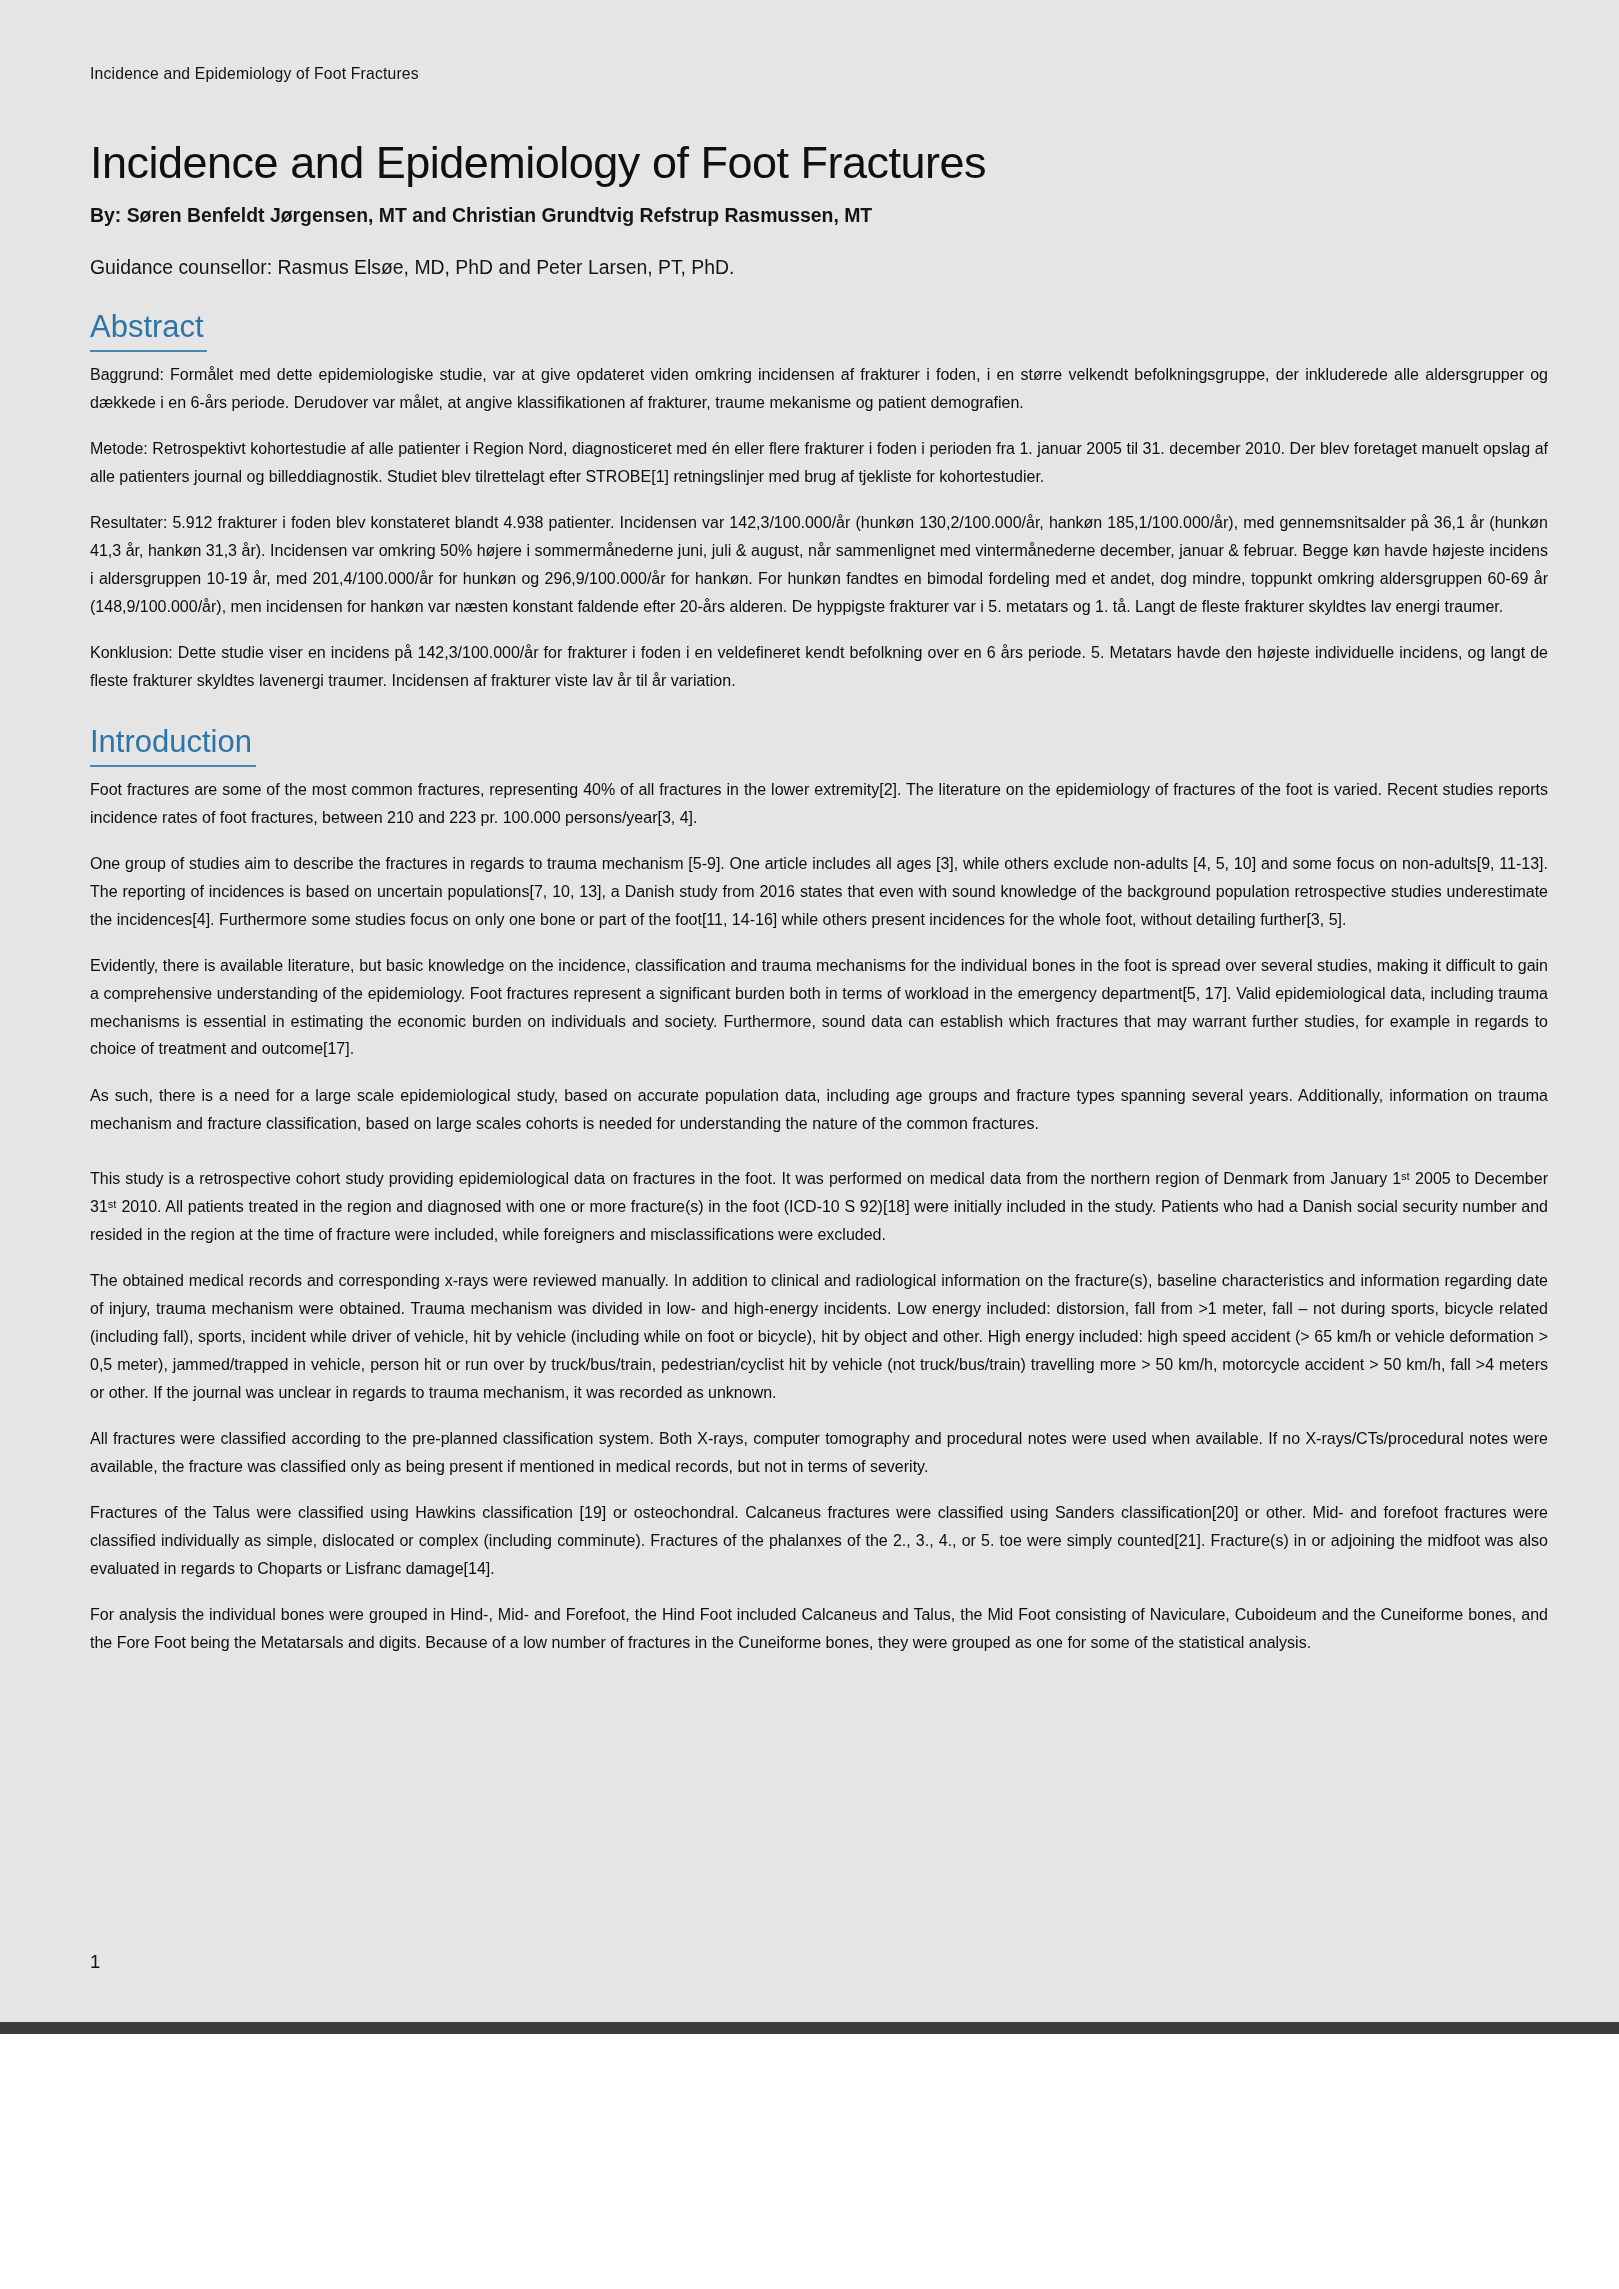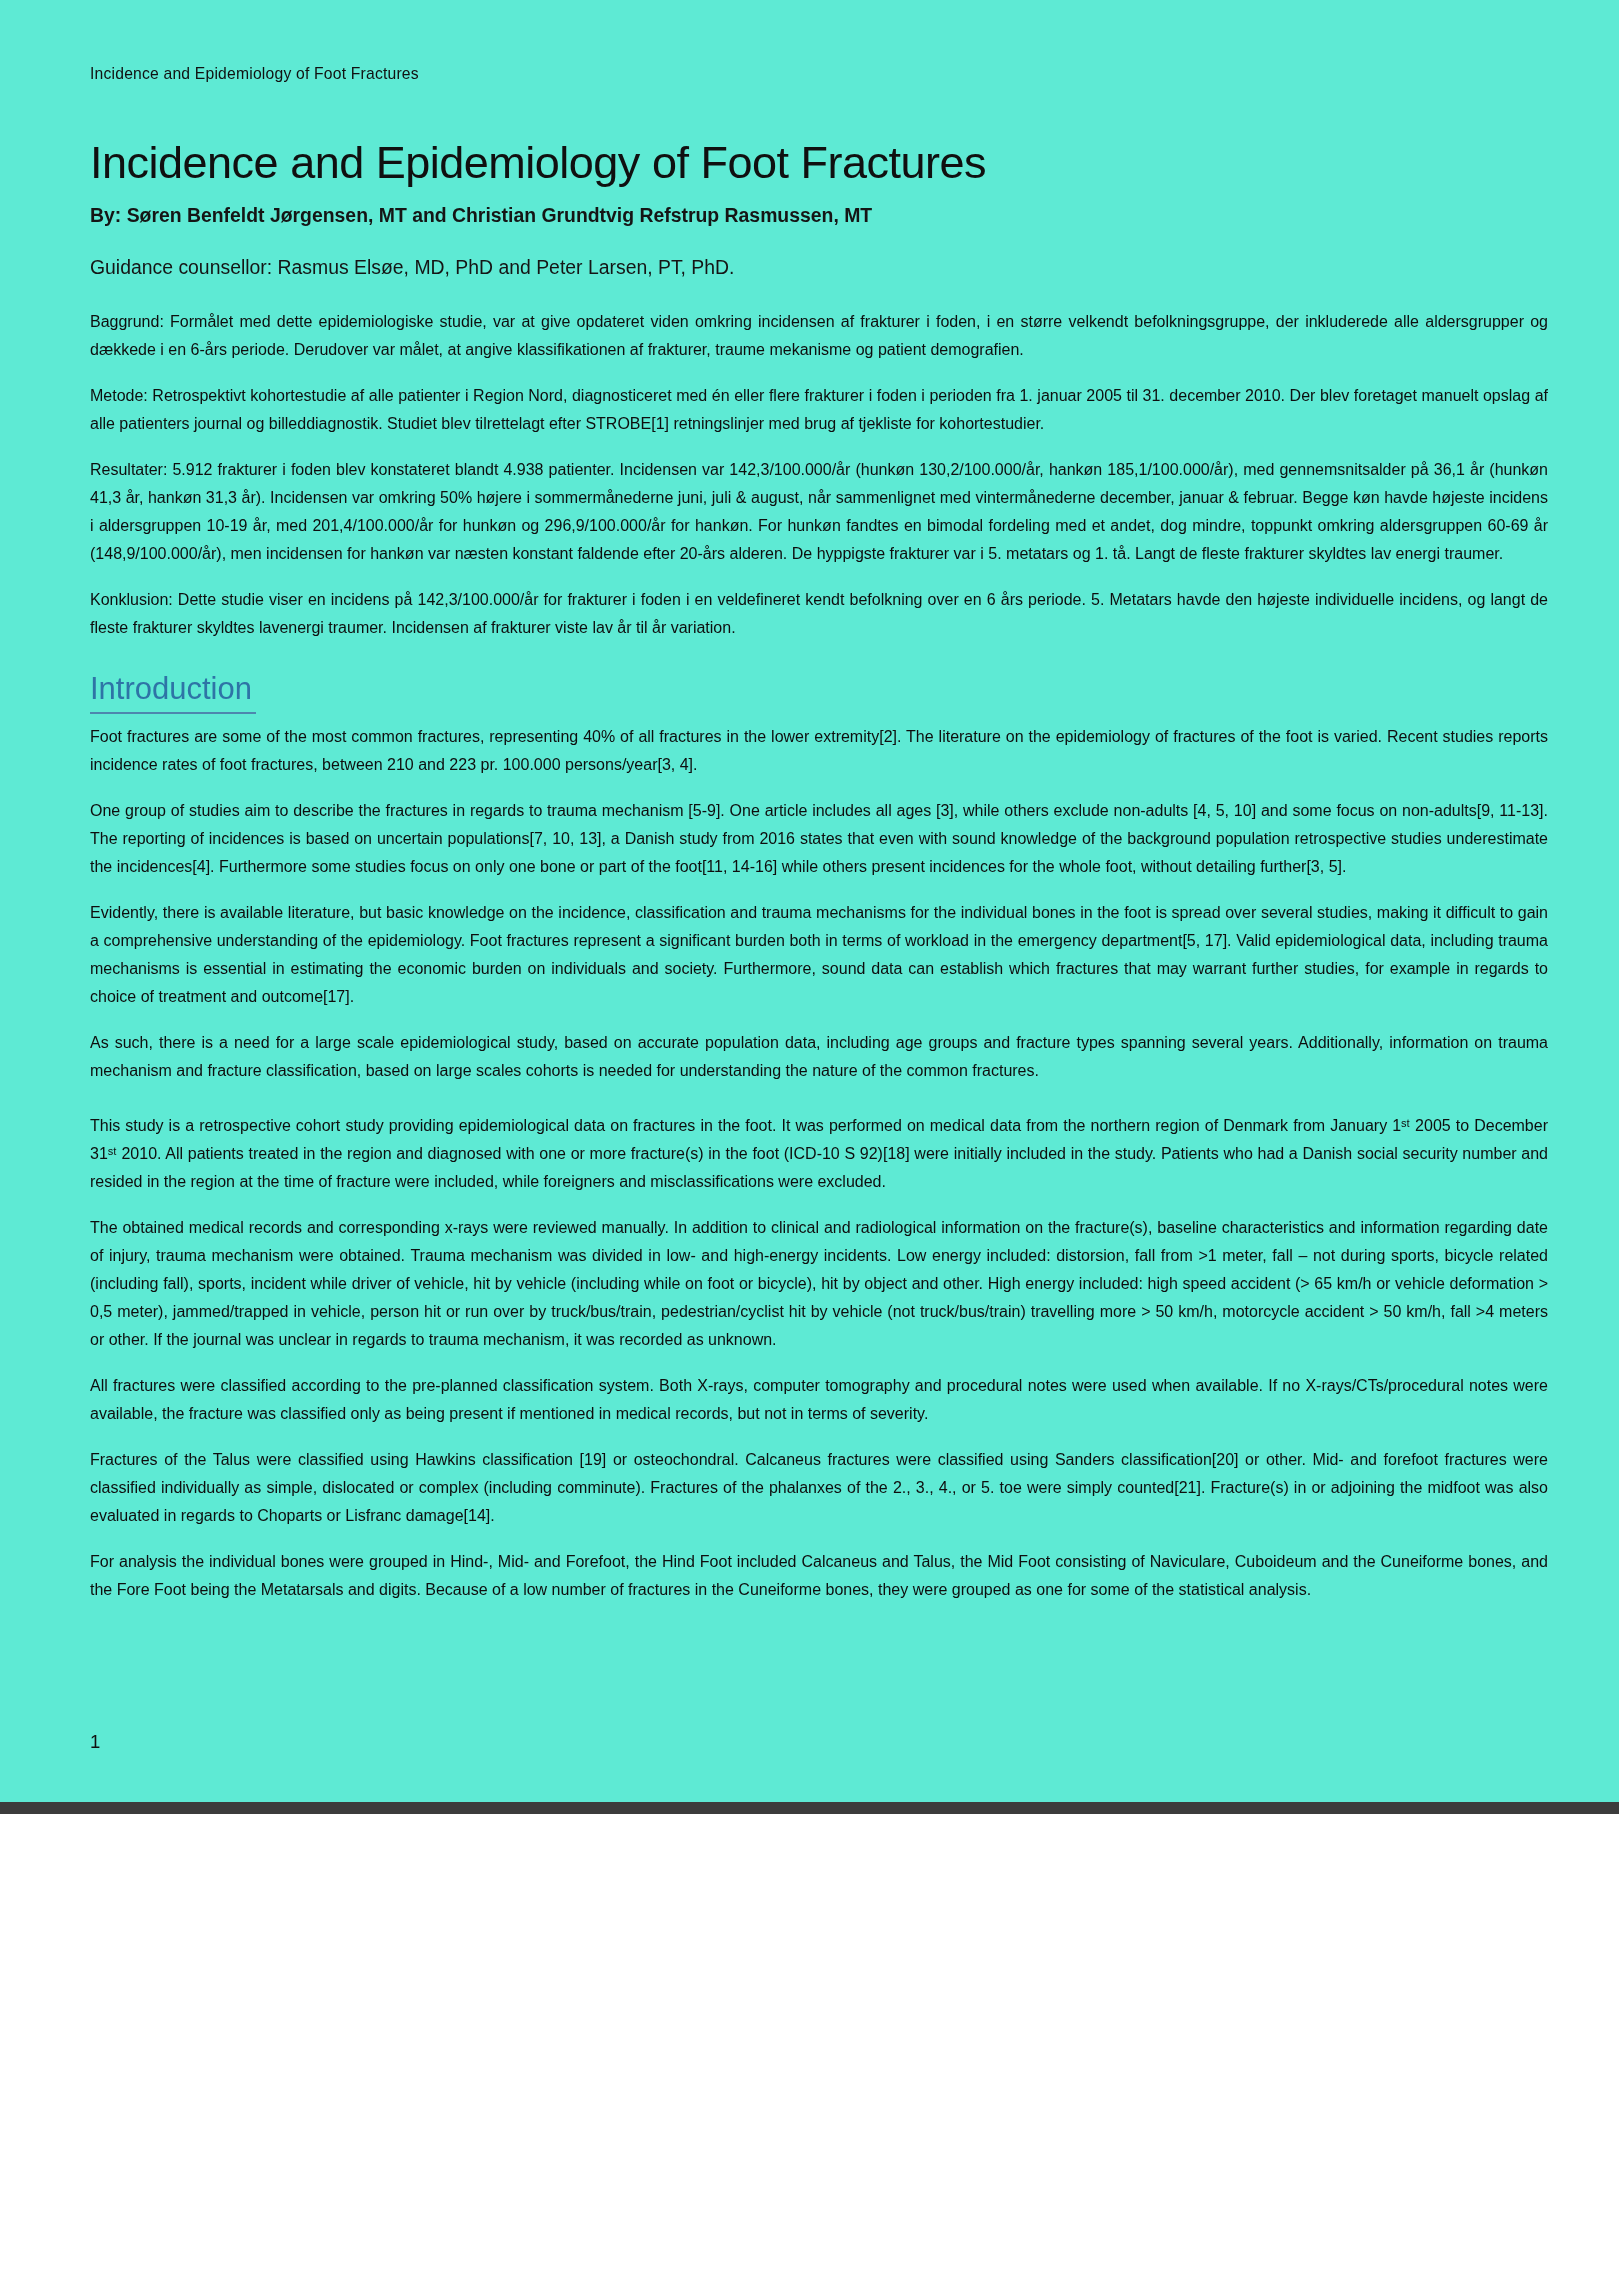--- a/index.html
+++ b/index.html
@@ -3,22 +3,22 @@
 <meta charset="utf-8">
 <style>
   html, body {
     margin: 0;
     padding: 0;
     background: #ffffff;
   }
   .page {
     position: relative;
     width: 1620px;
-    height: 1814px;
-    background: #5eead4;
+    height: 2034px;
+    background: #e5e5e5;
     font-family: "Liberation Sans", "DejaVu Sans", sans-serif;
     color: #151515;
     box-sizing: border-box;
     padding: 65px 72px 0 90px;
     overflow: hidden;
   }
   .running-header {
     font-size: 15.7px;
     letter-spacing: 0.2px;
     color: #111;
@@ -85,20 +85,21 @@
   <div class="running-header">Incidence and Epidemiology of Foot Fractures</div>
 
   <h1 class="doc-title">Incidence and Epidemiology of Foot Fractures</h1>
 
   <p class="byline">By: Søren Benfeldt Jørgensen, MT and Christian Grundtvig Refstrup Rasmussen, MT</p>
 
   <p class="guidance">Guidance counsellor: Rasmus Elsøe, MD, PhD and Peter Larsen, PT, PhD.</p>
 
   <main>
       <section class="section">
+        <div><h2 class="section-heading">Abstract</h2></div>
         <p>Baggrund: Formålet med dette epidemiologiske studie, var at give opdateret viden omkring incidensen af frakturer i foden, i en større velkendt befolkningsgruppe, der inkluderede alle aldersgrupper og dækkede i en 6-års periode. Derudover var målet, at angive klassifikationen af frakturer, traume mekanisme og patient demografien.</p>
         <p>Metode: Retrospektivt kohortestudie af alle patienter i Region Nord, diagnosticeret med én eller flere frakturer i foden i perioden fra 1. januar 2005 til 31. december 2010. Der blev foretaget manuelt opslag af alle patienters journal og billeddiagnostik. Studiet blev tilrettelagt efter STROBE[1] retningslinjer med brug af tjekliste for kohortestudier.</p>
         <p>Resultater: 5.912 frakturer i foden blev konstateret blandt 4.938 patienter. Incidensen var 142,3/100.000/år (hunkøn 130,2/100.000/år, hankøn 185,1/100.000/år), med gennemsnitsalder på 36,1 år (hunkøn 41,3 år, hankøn 31,3 år). Incidensen var omkring 50% højere i sommermånederne juni, juli &amp; august, når sammenlignet med vintermånederne december, januar &amp; februar. Begge køn havde højeste incidens i aldersgruppen 10-19 år, med 201,4/100.000/år for hunkøn og 296,9/100.000/år for hankøn. For hunkøn fandtes en bimodal fordeling med et andet, dog mindre, toppunkt omkring aldersgruppen 60-69 år (148,9/100.000/år), men incidensen for hankøn var næsten konstant faldende efter 20-års alderen. De hyppigste frakturer var i 5. metatars og 1. tå. Langt de fleste frakturer skyldtes lav energi traumer.</p>
         <p>Konklusion: Dette studie viser en incidens på 142,3/100.000/år for frakturer i foden i en veldefineret kendt befolkning over en 6 års periode. 5. Metatars havde den højeste individuelle incidens, og langt de fleste frakturer skyldtes lavenergi traumer. Incidensen af frakturer viste lav år til år variation.</p>
       </section>
       <section class="section">
         <div><h2 class="section-heading">Introduction</h2></div>
         <p>Foot fractures are some of the most common fractures, representing 40% of all fractures in the lower extremity[2]. The literature on the epidemiology of fractures of the foot is varied. Recent studies reports incidence rates of foot fractures, between 210 and 223 pr. 100.000 persons/year[3, 4].</p>
         <p>One group of studies aim to describe the fractures in regards to trauma mechanism [5-9]. One article includes all ages [3], while others exclude non-adults [4, 5, 10] and some focus on non-adults[9, 11-13]. The reporting of incidences is based on uncertain populations[7, 10, 13], a Danish study from 2016 states that even with sound knowledge of the background population retrospective studies underestimate the incidences[4]. Furthermore some studies focus on only one bone or part of the foot[11, 14-16] while others present incidences for the whole foot, without detailing further[3, 5].</p>
         <p>Evidently, there is available literature, but basic knowledge on the incidence, classification and trauma mechanisms for the individual bones in the foot is spread over several studies, making it difficult to gain a comprehensive understanding of the epidemiology. Foot fractures represent a significant burden both in terms of workload in the emergency department[5, 17]. Valid epidemiological data, including trauma mechanisms is essential in estimating the economic burden on individuals and society. Furthermore, sound data can establish which fractures that may warrant further studies, for example in regards to choice of treatment and outcome[17].</p>

